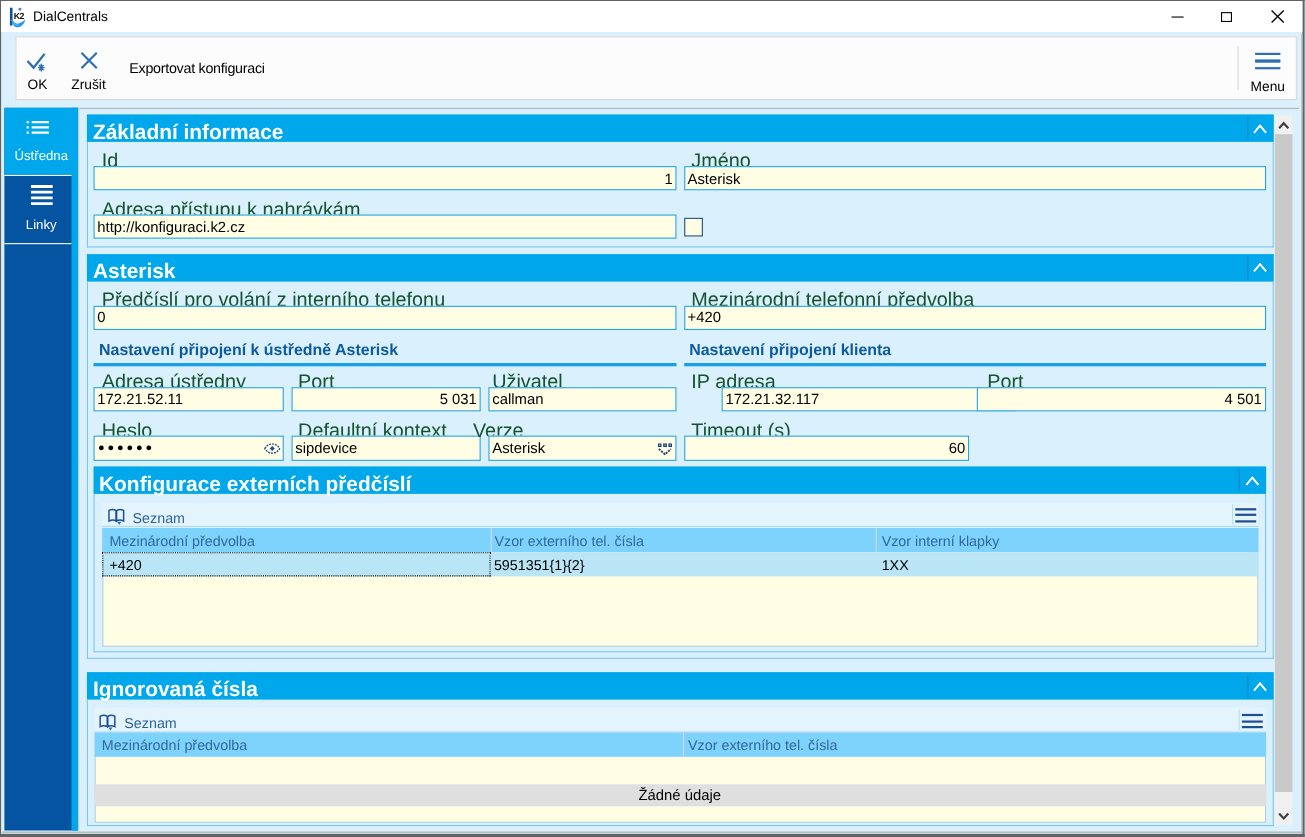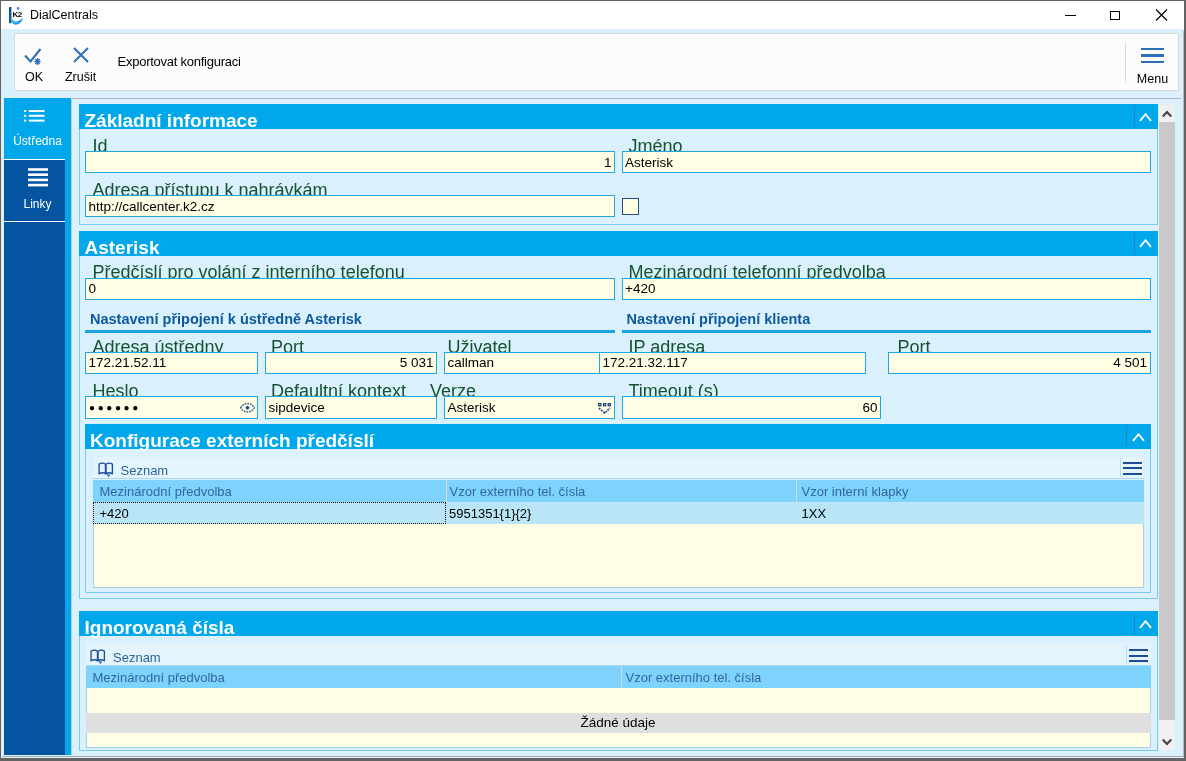--- a/index.html
+++ b/index.html
@@ -102,21 +102,21 @@
 <div class="hsep" style="left:1133.5px;top:106px;height:21px;"></div>
 <svg class="chev" style="left:1139px;top:112.5px;" width="13" height="9" viewBox="0 0 13 9">
   <path d="M1 7.8 L6.5 1.2 L12 7.8" stroke="#fff" stroke-width="1.8" fill="none"></path>
 </svg>
 <div class="grp" style="left:79px;top:129px;width:1079px;height:96px;"></div>
 <div class="lbl" style="left:92.5px;top:135.5px;">Id</div>
 <div class="inp r" style="left:85px;top:151px;width:530px;height:22px;">1</div>
 <div class="lbl" style="left:628.5px;top:135.5px;">Jméno</div>
 <div class="inp" style="left:621.5px;top:151px;width:529px;height:22px;">Asterisk</div>
 <div class="lbl" style="left:92.5px;top:179.5px;">Adresa přístupu k nahrávkám</div>
-<div class="inp" style="left:85px;top:195px;width:530px;height:22px;">http://callcenter.k2.cz</div>
+<div class="inp" style="left:85px;top:195px;width:530px;height:22px;">http://konfiguraci.k2.cz</div>
 <div class="abs" style="left:621.5px;top:198px;width:17px;height:17px;background:#fffde4;border:1.5px solid #1d4e7e;box-sizing:border-box;"></div>
 <div class="abs" style="left:645.5px;top:199.5px;font-size:15px;color:#c2410c;margin-top:31px;">Použít webovou ústřednu</div>
 
 <div class="hdr" style="left:79px;top:230.5px;width:1079px;">
     <span>Asterisk</span>
   </div>
 <div class="hsep" style="left:1133.5px;top:232.5px;height:21px;"></div>
 <svg class="chev" style="left:1139px;top:239px;" width="13" height="9" viewBox="0 0 13 9">
   <path d="M1 7.8 L6.5 1.2 L12 7.8" stroke="#fff" stroke-width="1.8" fill="none"></path>
 </svg>
@@ -131,21 +131,21 @@
 <div class="subhead" style="left:626.5px;top:311px;">Nastavení připojení klienta</div>
 <div class="rule" style="left:621.5px;top:330px;width:529px;"></div>
 
 <div class="lbl" style="left:92.5px;top:336.5px;">Adresa ústředny</div>
 <div class="inp" style="left:85px;top:351.5px;width:173px;height:22.5px;">172.21.52.11</div>
 <div class="lbl" style="left:271px;top:336.5px;">Port</div>
 <div class="inp r" style="left:265px;top:351.5px;width:172px;height:22.5px;">5 031</div>
 <div class="lbl" style="left:447.5px;top:336.5px;">Uživatel</div>
 <div class="inp" style="left:444px;top:351.5px;width:171px;height:22.5px;">callman</div>
 <div class="lbl" style="left:628.5px;top:336.5px;">IP adresa</div>
-<div class="inp" style="left:599px;top:351.5px;width:267px;height:22.5px;">172.21.32.117</div>
+<div class="inp" style="left:656px;top:351.5px;width:267px;height:22.5px;">172.21.32.117</div>
 <div class="lbl" style="left:897.5px;top:336.5px;">Port</div>
 <div class="inp r" style="left:888px;top:351.5px;width:262.5px;height:22.5px;">4 501</div>
 
 <div class="lbl" style="left:92.5px;top:380.5px;">Heslo</div>
 <div class="inp" style="left:85px;top:395.5px;width:173px;height:23px;font-size:10px;letter-spacing:2.6px;padding-left:3px;">●●●●●●</div>
 <svg class="abs" style="left:239.5px;top:403px;" width="15" height="9.5" viewBox="0 0 15 9.5">
   <path d="M0.7 4.75 C3 1.2 5.2 0.6 7.5 0.6 C9.8 0.6 12 1.2 14.3 4.75 C12 8.3 9.8 8.9 7.5 8.9 C5.2 8.9 3 8.3 0.7 4.75 Z" fill="none" stroke="#1d4b94" stroke-width="1.2" stroke-dasharray="1.8 0.9"></path>
   <rect x="5.9" y="3.15" width="3.2" height="3.2" transform="rotate(45 7.5 4.75)" fill="#1d4b94"></rect>
 </svg>
 <div class="lbl" style="left:271px;top:380.5px;">Defaultní kontext</div>

